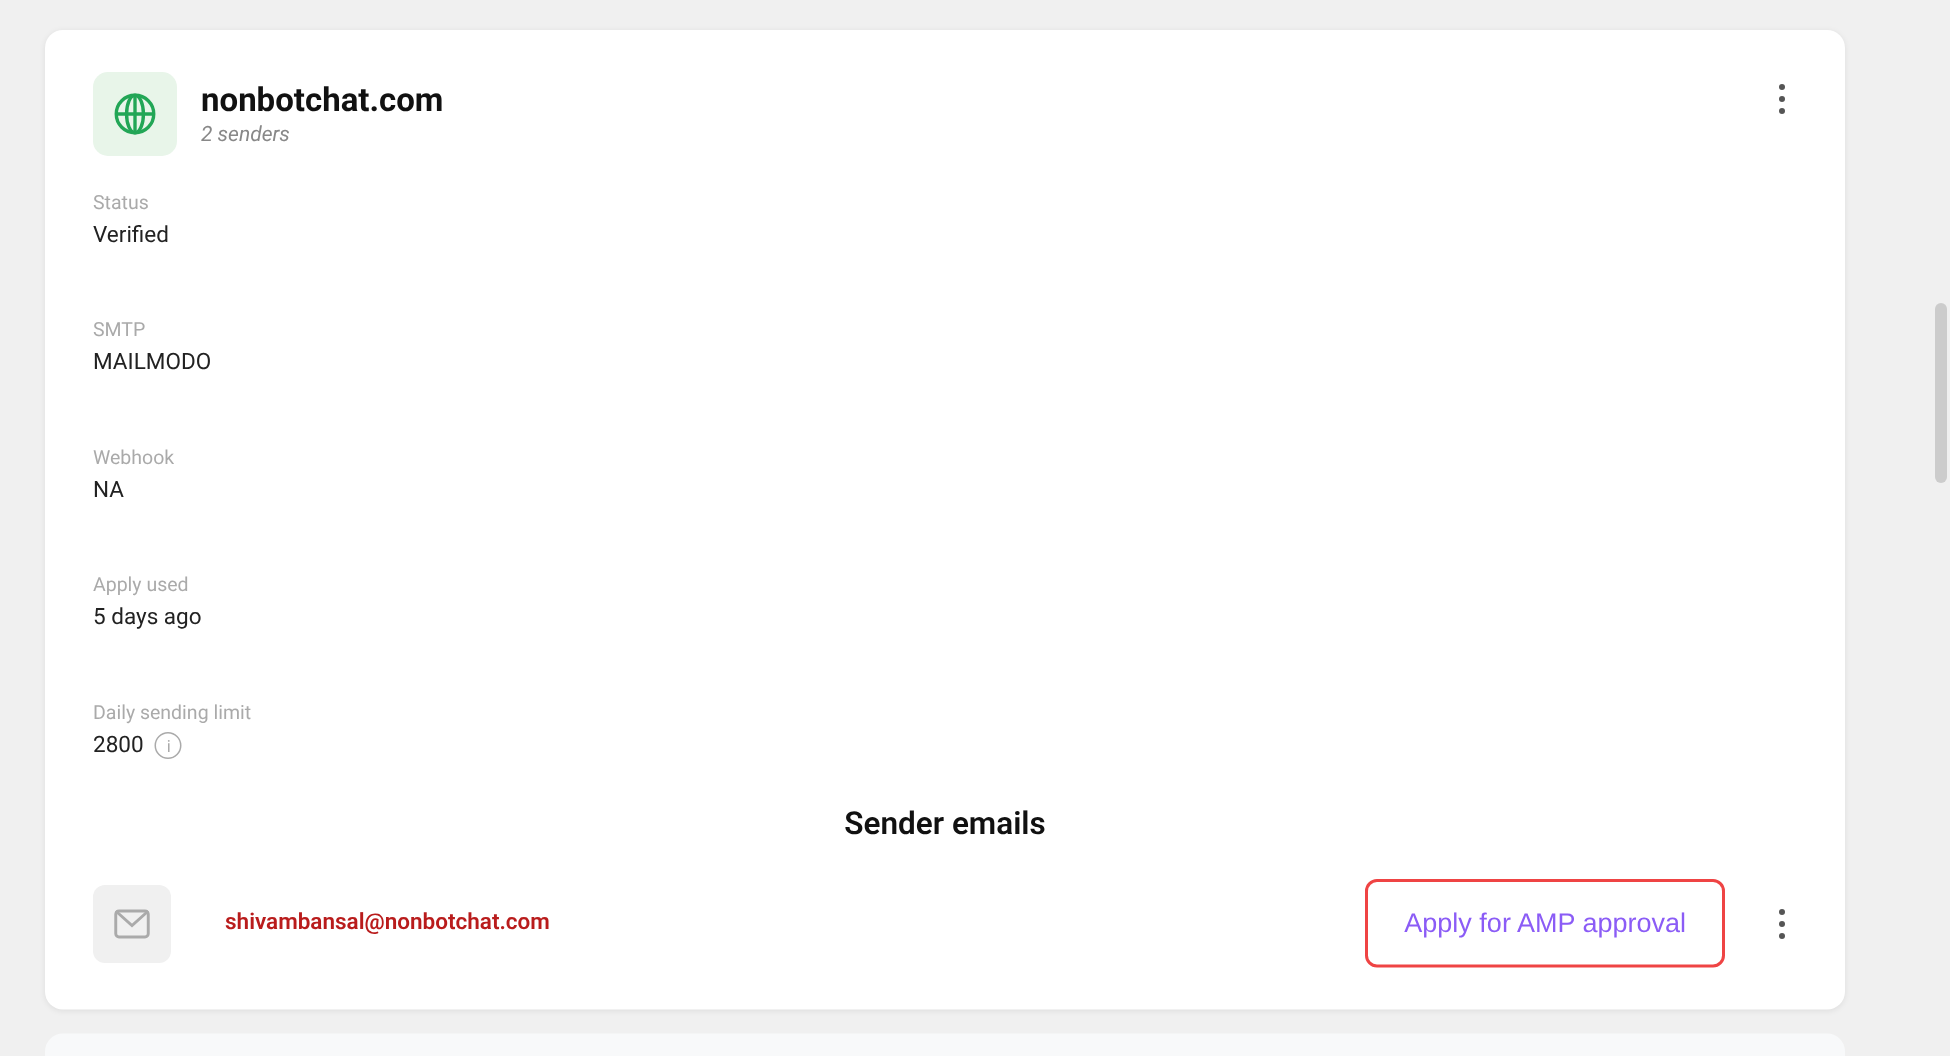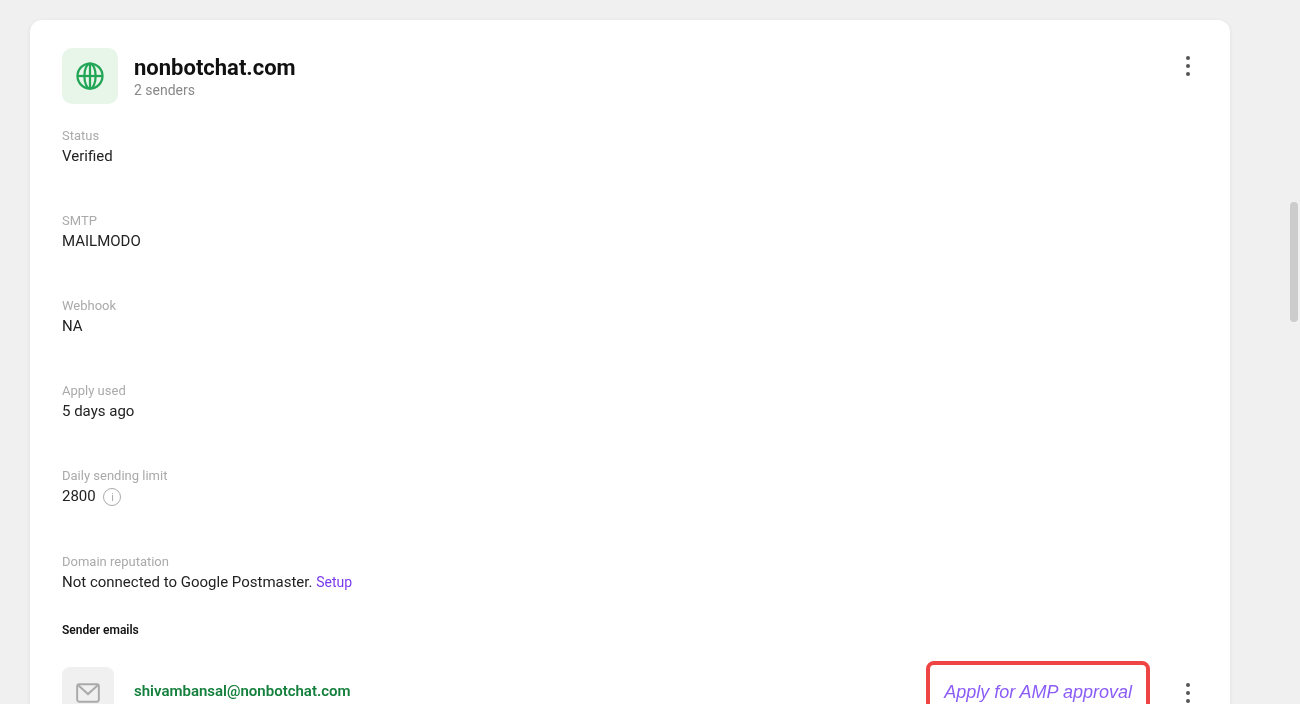--- a/index.html
+++ b/index.html
@@ -55,20 +55,21 @@
     .domain-info h2 {
       font-size: 22px;
       font-weight: 700;
       color: #111;
     }
 
     .domain-info .senders-count {
       font-size: 14px;
       color: #888;
       margin-top: 2px;
+      font-style: italic;
     }
 
     .more-icon {
       display: flex;
       flex-direction: column;
       gap: 4px;
       cursor: pointer;
       padding: 8px;
     }
 
@@ -116,24 +117,25 @@
     }
 
     .setup-link {
       color: #7c3aed;
       font-size: 14px;
       cursor: pointer;
       text-decoration: none;
     }
 
     .section-title {
-      font-size: 12px;
+      font-size: 21px;
       font-weight: 600;
       color: #111;
       margin-bottom: 24px;
+      text-align: center;
     }
 
     .sender-row {
       display: flex;
       align-items: center;
       gap: 20px;
     }
 
     .sender-avatar {
       width: 52px;
@@ -152,38 +154,38 @@
       color: #aaa;
     }
 
     .sender-info {
       flex: 1;
     }
 
     .sender-email {
       font-size: 15px;
       font-weight: 600;
-      color: #15803d;
+      color: #b91c1c;
       margin-bottom: 4px;
+      margin-left: 16px;
     }
 
     .sender-status-text {
       font-size: 13px;
       color: #555;
     }
 
     .amp-button {
-      border: 4px solid #ef4444;
+      border: 2px solid #ef4444;
       border-radius: 8px;
-      padding: 16px 14px;
+      padding: 16px 24px;
       background: white;
       cursor: pointer;
       min-width: 160px;
       text-align: center;
-      font-style: italic;
     }
 
     .amp-button-label {
       color: #8b5cf6;
       font-size: 18px;
       font-weight: 500;
       line-height: 1.3;
     }
 
     .sender-more {
@@ -279,27 +281,20 @@
         <div class="meta-label">Apply used</div>
         <div class="meta-value">5 days ago</div>
       </div>
       <div class="meta-item">
         <div class="meta-label">Daily sending limit</div>
         <div class="meta-value">
           <span>2800</span>
           <span class="info-circle">i</span>
         </div>
       </div>
-      <div class="meta-item">
-        <div class="meta-label">Domain reputation</div>
-        <div class="meta-value">
-          <span>Not connected to Google Postmaster.</span>
-          <a class="setup-link">Setup</a>
-        </div>
-      </div>
     </div>
 
     <div class="section-title">Sender emails</div>
 
     <div class="sender-row">
       <div class="sender-avatar">
         <svg viewBox="0 0 24 24" fill="none" stroke="#aaa" stroke-width="1.8">
           <rect x="2" y="4" width="20" height="16" rx="2" ry="2"></rect>
           <polyline points="2,4 12,13 22,4"></polyline>
         </svg>

